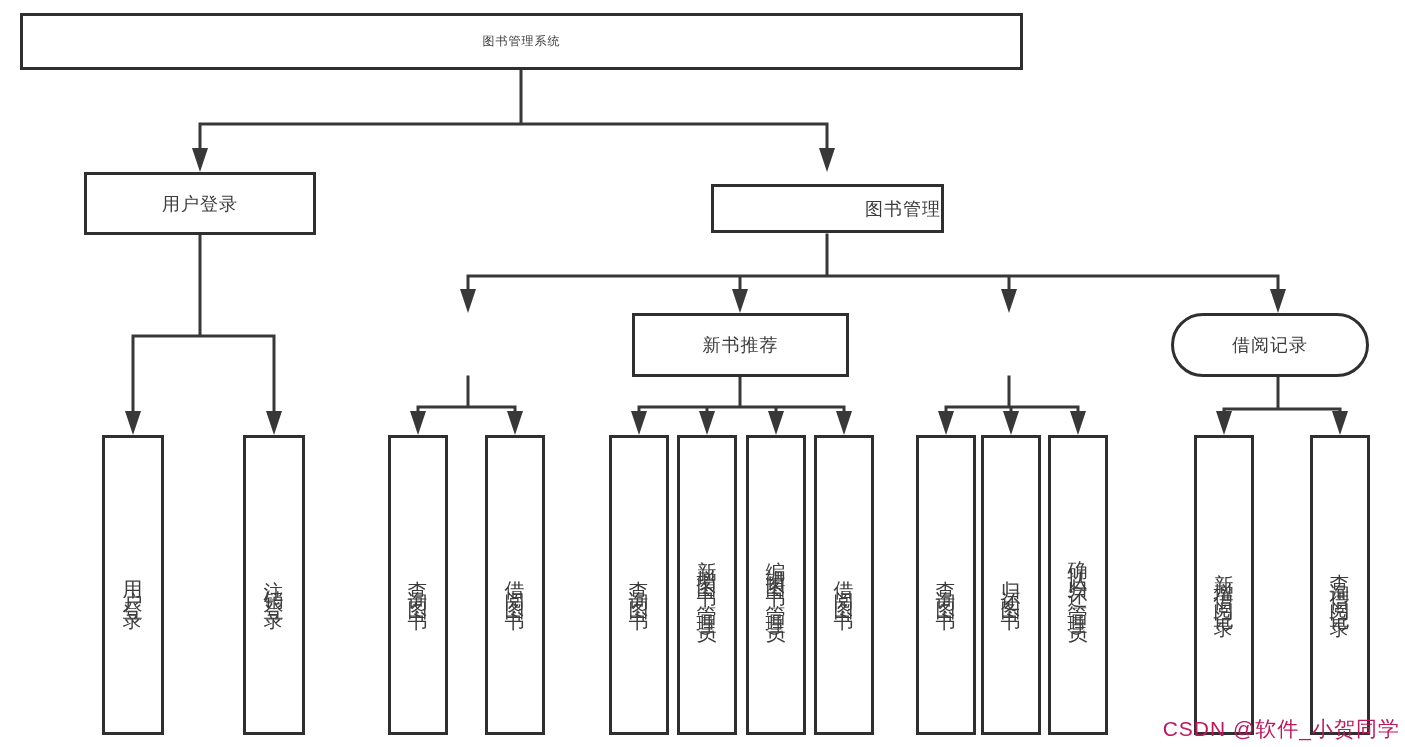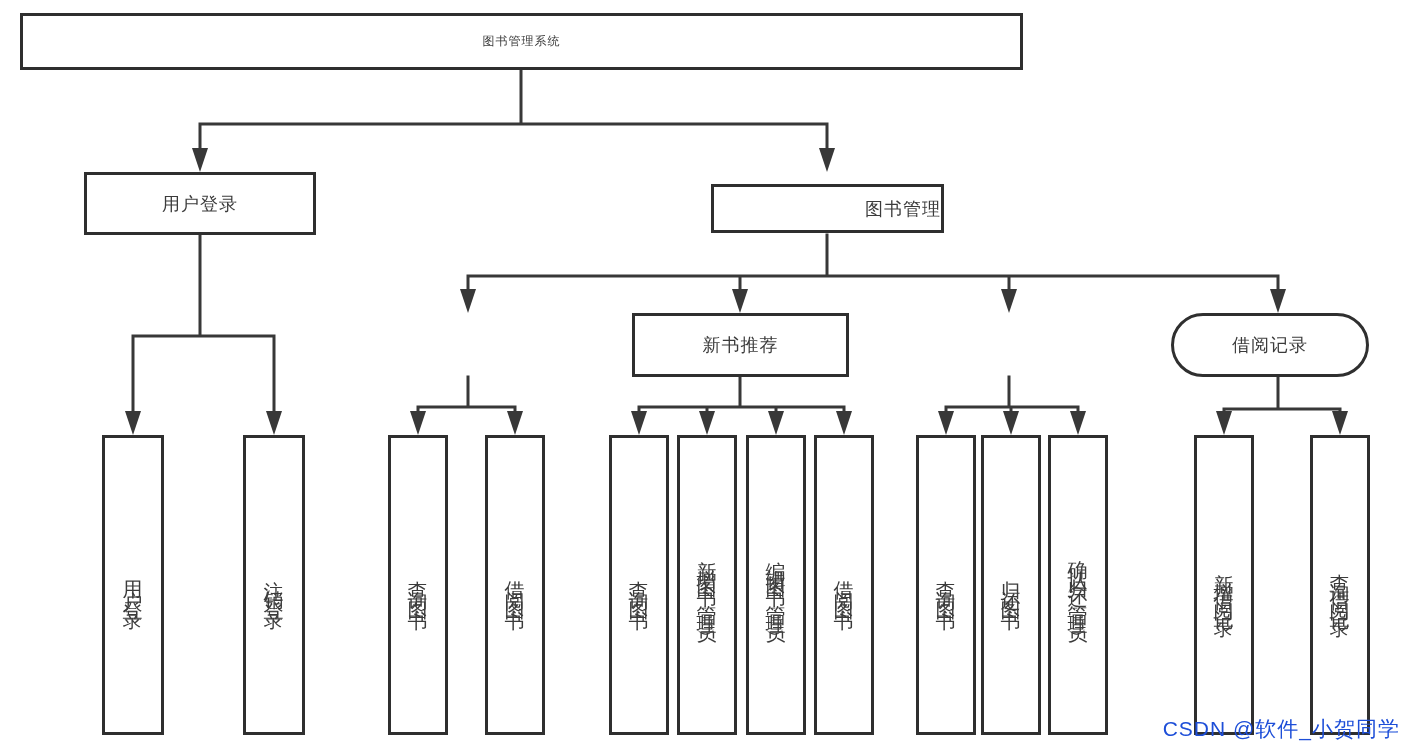--- a/index.html
+++ b/index.html
@@ -50,21 +50,21 @@
     white-space: nowrap;
   }
   .vbox.long span {
     letter-spacing: 9px;
   }
   .watermark {
     position: absolute;
     right: 5px;
     bottom: 4px;
     font-size: 21px;
-    color: #1d4ed8;
+    color: #be185d;
     letter-spacing: 1px;
     z-index: 3;
     white-space: nowrap;
   }
 </style>
 </head>
 <body>
 
 <div id="stage">
 

